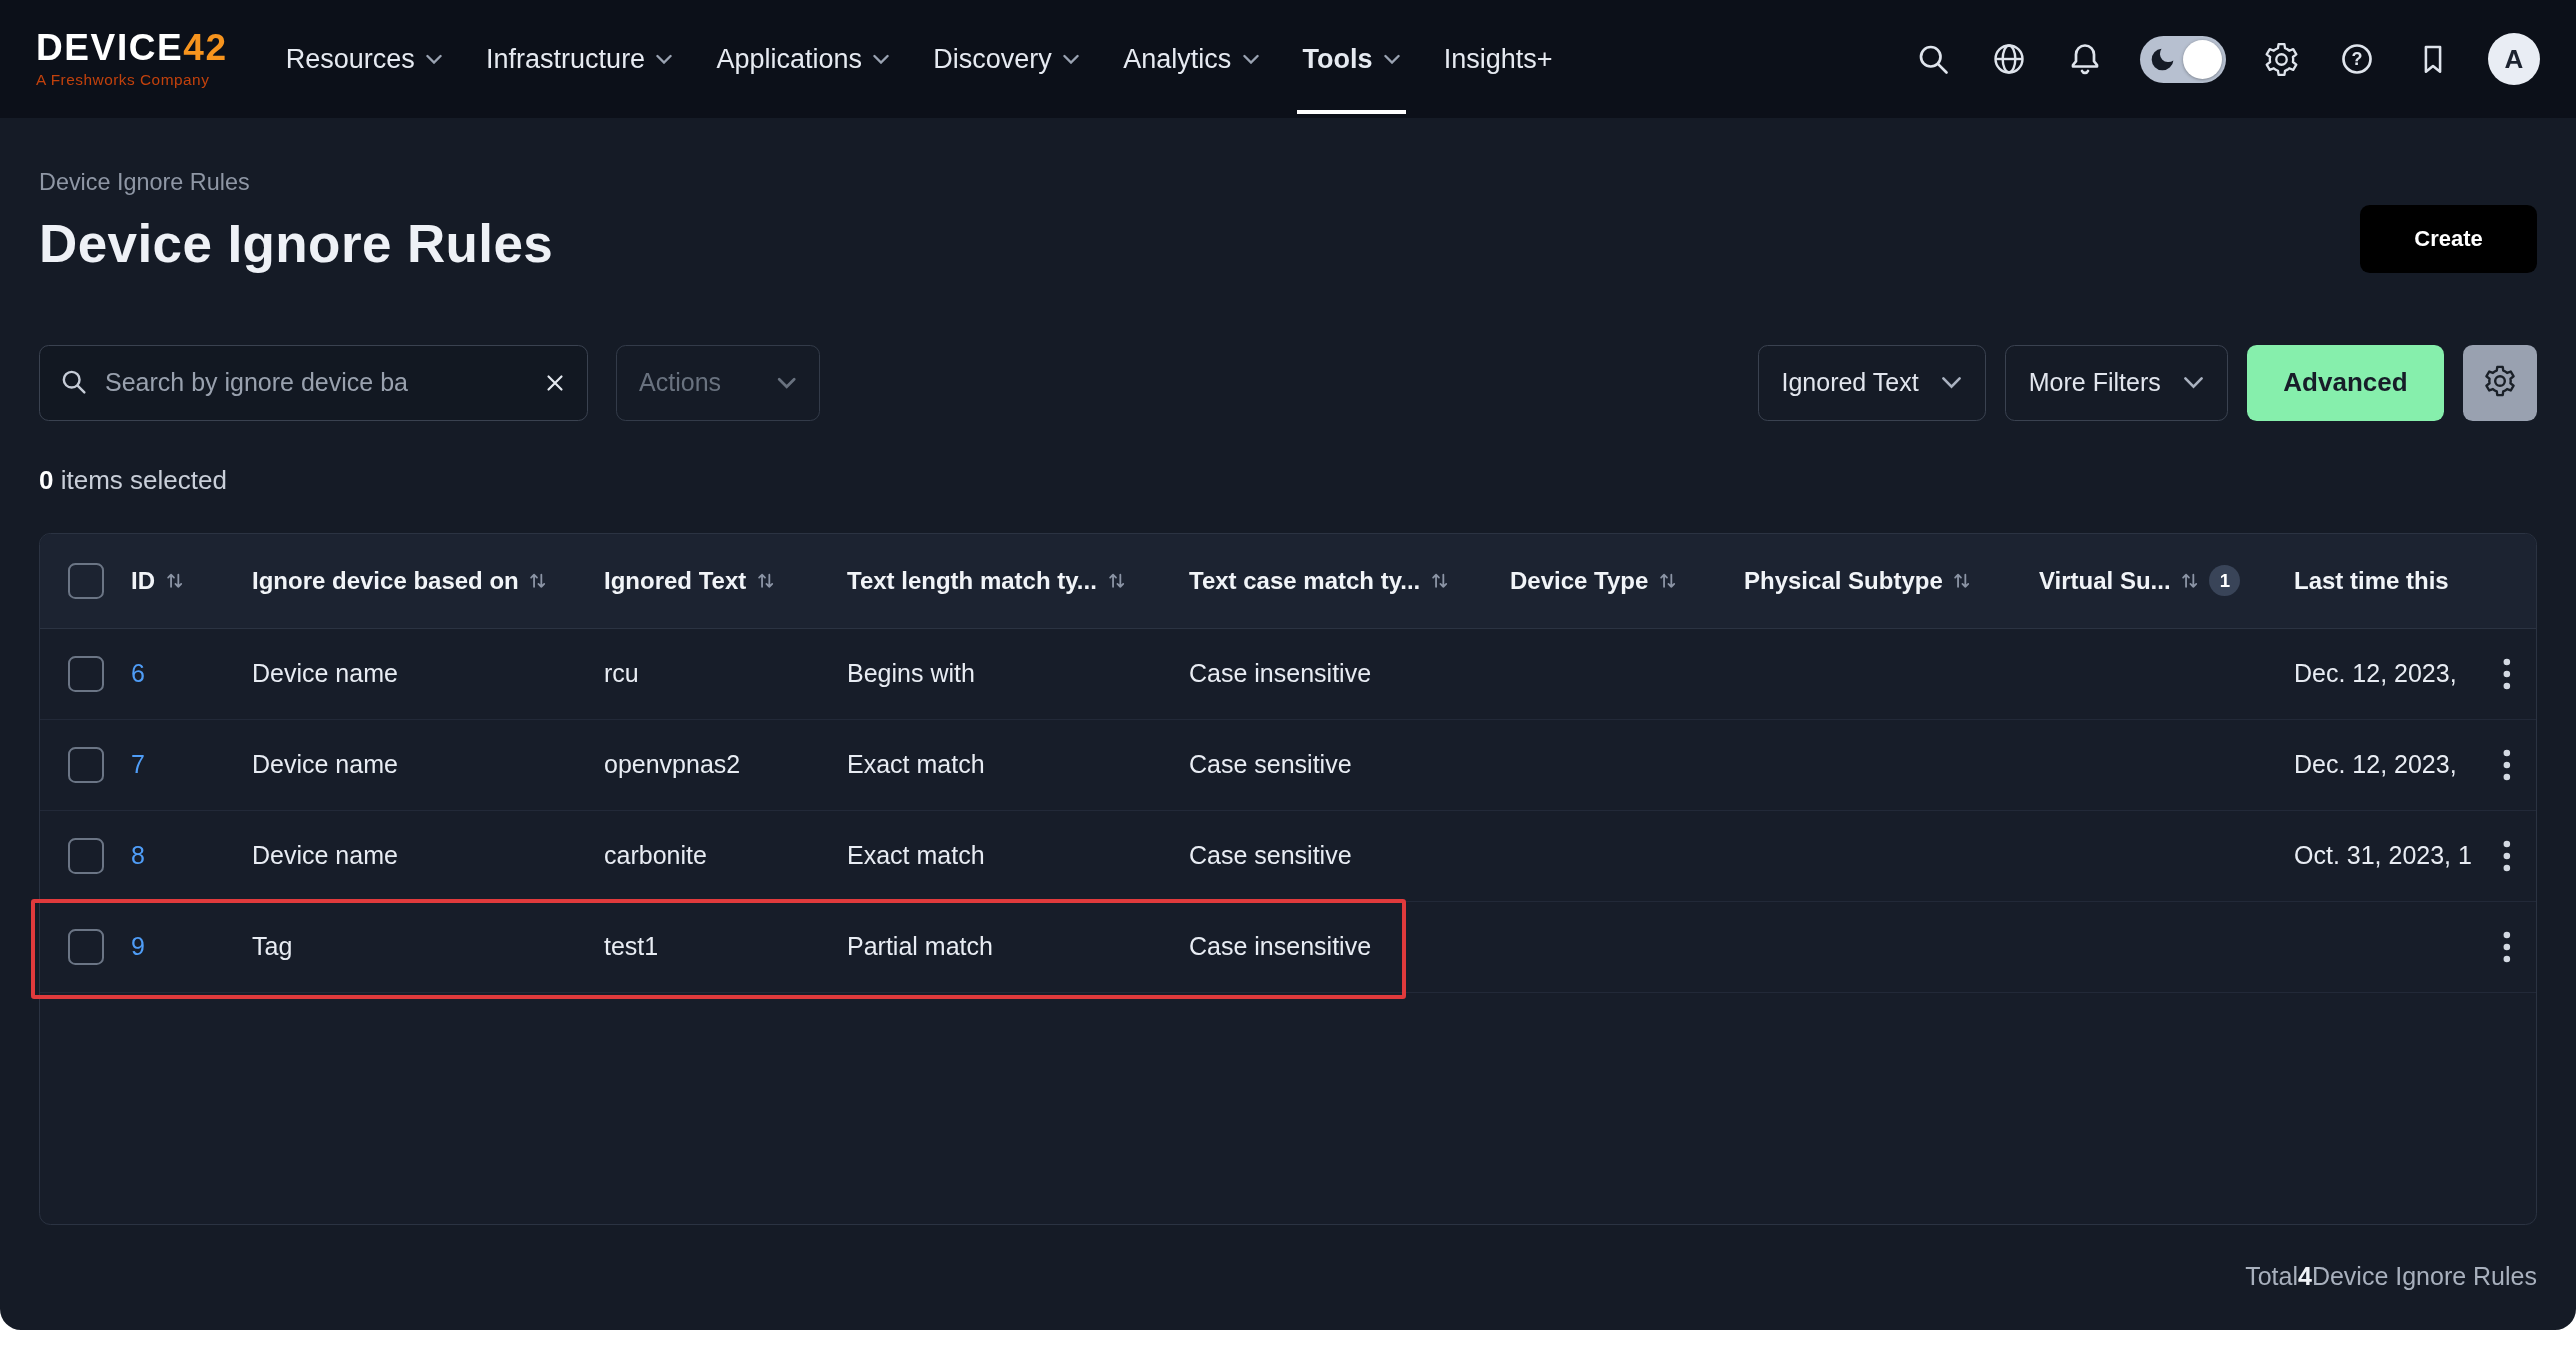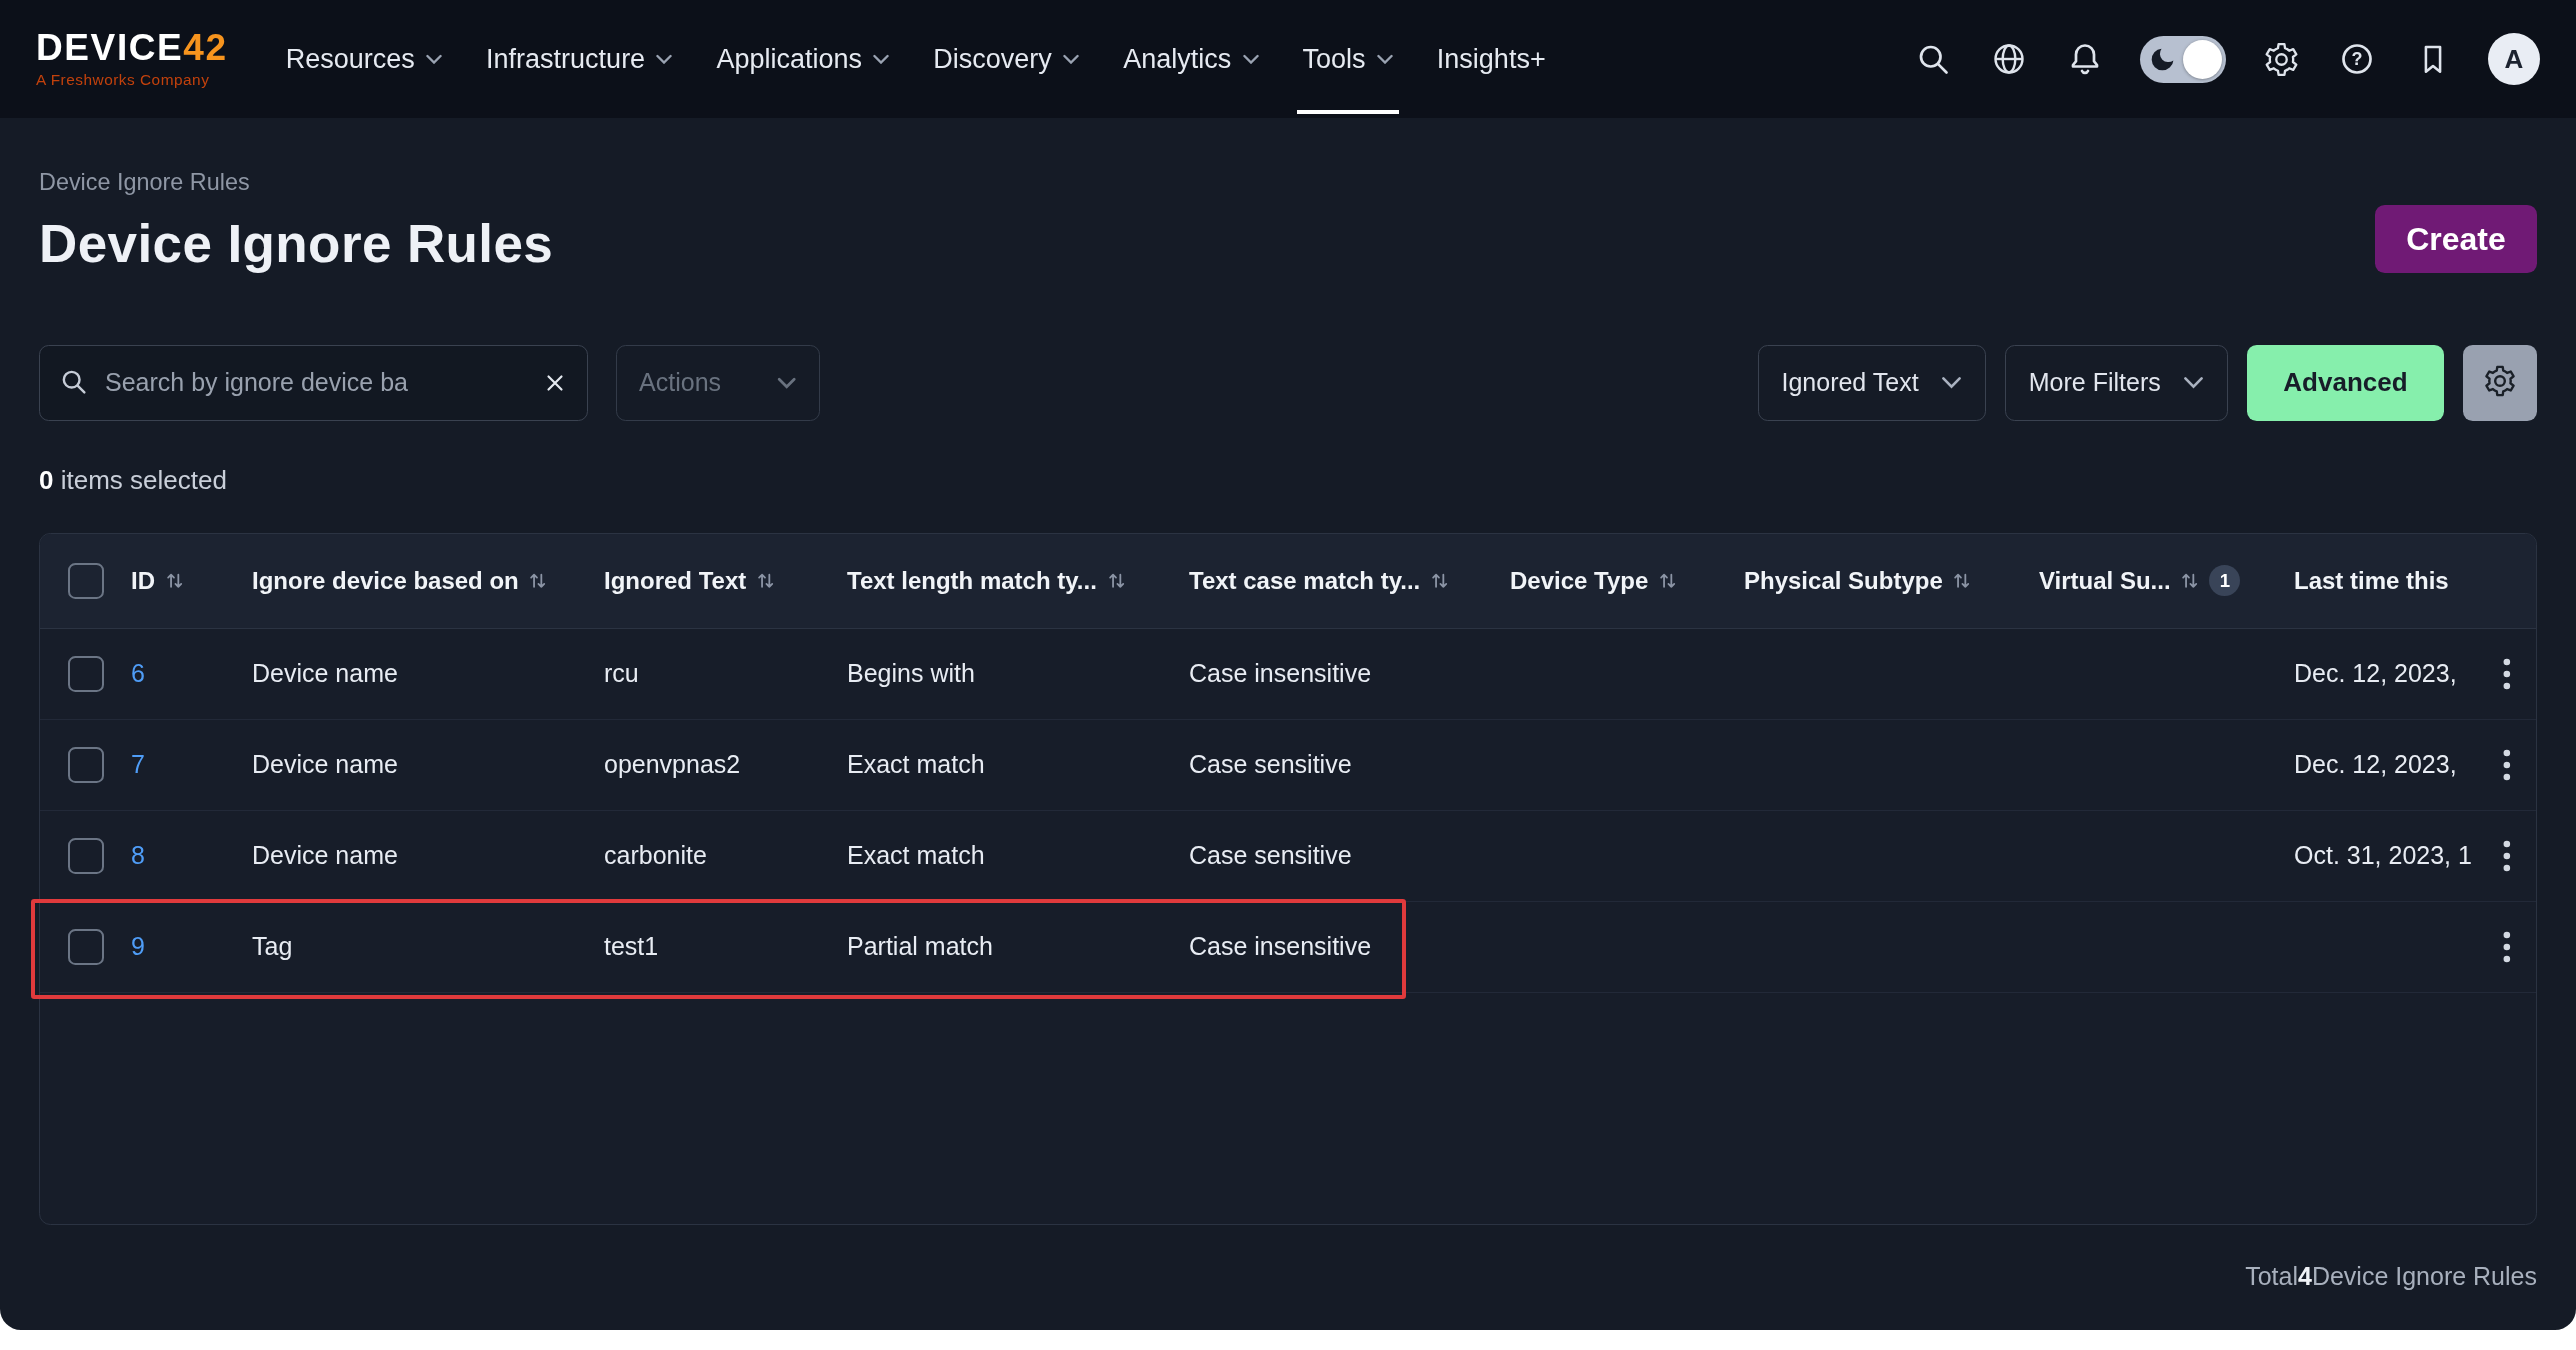--- a/index.html
+++ b/index.html
@@ -22,21 +22,21 @@
   .logo-main { font-size:37px; font-weight:800; letter-spacing:1.6px; color:#ffffff; line-height:1; }
   .logo-accent { color:#f7941e; }
   .logo-tag { font-size:15.4px; color:#c2410c; letter-spacing:0.5px; margin-top:4.9px; }
 
   .nav-items { display:flex; height:100%; align-items:stretch; }
   .nav-item {
     position:relative; display:flex; align-items:center; gap:11.3px;
     padding:0 22px; color:#e6eaf1; font-size:27px; font-weight:500; cursor:pointer;
     white-space:nowrap;
   }
-  .nav-item.active { font-weight:400; }
+  .nav-item.active { font-weight:700; }
   .nav-item.active::after {
     content:""; position:absolute; left:16px; right:16px; bottom:0; height:4px; background:#ffffff;
   }
   .chev { display:inline-flex; color:#9aa3b2; }
 
   .nav-right { margin-left:auto; display:flex; align-items:center; gap:34px; }
   .icon-btn { display:flex; align-items:center; justify-content:center; width:42px; height:42px; cursor:pointer; background:none; border:none; padding:0; }
   .icon-btn svg { display:block; }
 
   .toggle {
@@ -57,22 +57,22 @@
     position:relative;
     height:1212px; background:#151b26;
     border-radius:0 0 21px 21px;
     padding:50px 39px 0;
   }
   .breadcrumb { font-size:23.4px; color:#8f97a5; line-height:29px; width:max-content; cursor:pointer; }
   .page-title { margin-top:14.6px; font-size:53px; font-weight:800; color:#eef1f6; line-height:63px; letter-spacing:0.4px; }
 
   .create-btn {
     position:absolute; top:87px; right:39px;
-    width:162px; height:68px;
-    background:#701a75; color:#ffffff; font-size:32px; font-weight:600;
+    width:177px; height:68px;
+    background:#000000; color:#ffffff; font-size:22px; font-weight:600;
     border:none; border-radius:9.7px; cursor:pointer;
     font-family:"Liberation Sans", sans-serif;
   }
 
   
   .toolbar { margin-top:70px; display:flex; align-items:center; }
   .search-box {
     width:549px; height:76px;
     border:1.6px solid #3a4250; border-radius:9.7px;
     display:flex; align-items:center; padding:0 19.4px;

